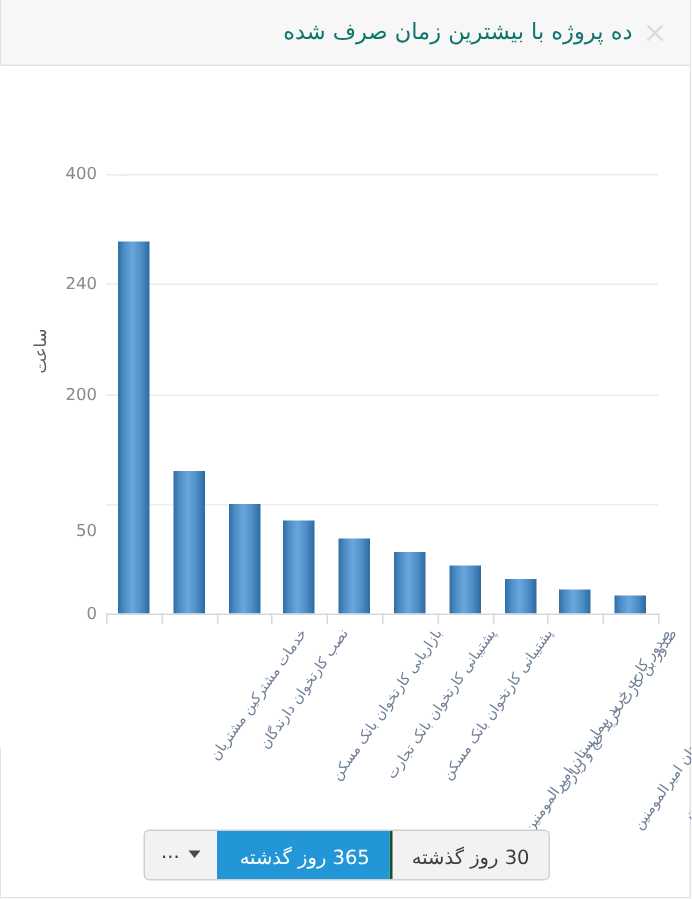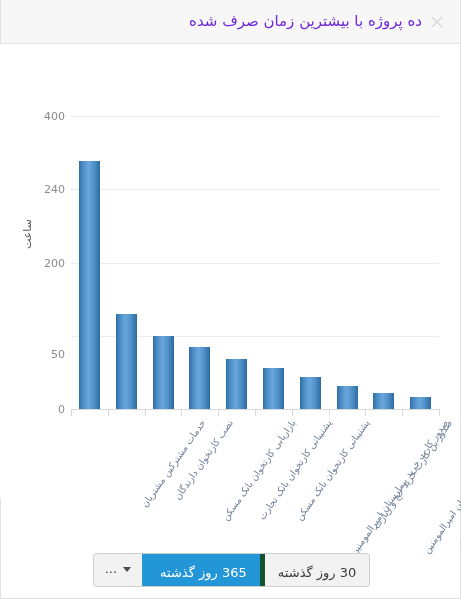--- a/index.html
+++ b/index.html
@@ -31,21 +31,21 @@
     display: flex;
     align-items: center;
     justify-content: flex-start;
     padding: 0 14px;
     box-sizing: border-box;
   }
   #panel-title {
     flex: 1;
     text-align: right;
     font-size: 15px;
-    color: #6d28d9;
+    color: #0f766e;
     line-height: 1;
     padding-right: 2px;
     letter-spacing: 0;
   }
   #close-icon {
     width: 18px;
     height: 18px;
     position: relative;
     cursor: pointer;
     flex: 0 0 auto;
@@ -201,21 +201,21 @@
     box-shadow: 0 0 0 1px #cfcfcf;
     background: #f2f2f2;
   }
   .rangebtn {
     font-family: "DejaVu Sans", "Liberation Sans", sans-serif;
     font-size: 13px;
     padding: 7px 13px 0 13px;
     background: #f2f2f2;
     color: #3d3d3d;
     border: none;
-    border-left: 5px solid #14532d;
+    border-left: 2px solid #14532d;
     cursor: pointer;
     line-height: 1.25;
     direction: rtl;
     white-space: nowrap;
   }
   .rangebtn:last-child { border-left: none; }
   .rangebtn.active {
     background: #2396d8;
     color: #ffffff;
     border-left-color: #2396d8;

